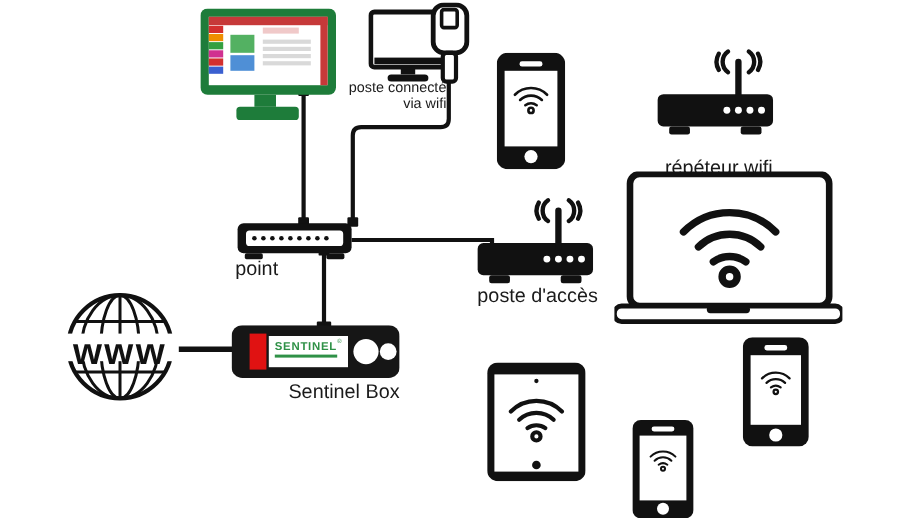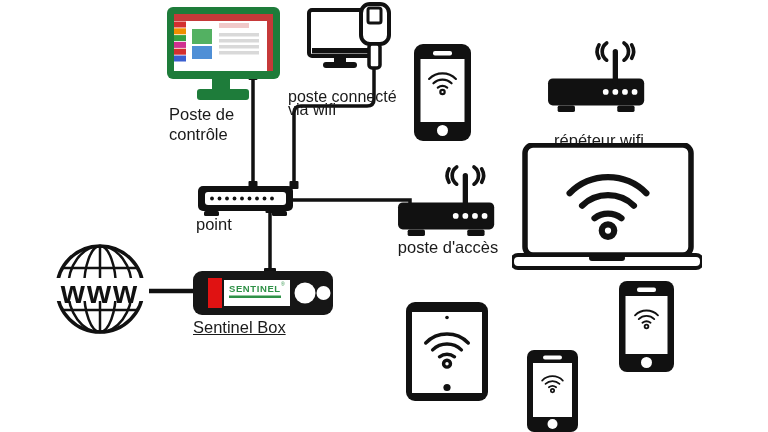--- a/index.html
+++ b/index.html
@@ -4,32 +4,32 @@
 <style>
   html,body{margin:0;padding:0;background:#fff;}
   .canvas{position:relative;width:768px;height:432px;background:#fff;overflow:hidden;
           font-family:"Liberation Sans",sans-serif;}
   .abs{position:absolute;}
   .lbl{position:absolute;color:#1a1a1a;font-size:16.5px;line-height:20px;white-space:nowrap;}
   .lbl .line{display:block;}
   #cables{left:0;top:0;}
   #control-station-icon{left:167px;top:7px;}
   #control-station-label{left:169px;top:104px;}
-  #wired-station-label{left:288px;top:91px;width:84px;font-size:16px;line-height:12.5px;text-align:left;}
+  #wired-station-label{left:288px;top:67px;width:84px;font-size:12px;line-height:12.5px;text-align:right;}
   #top-smartphone{left:414px;top:44px;}
   #wired-station-icon{left:307px;top:2px;}
   #wifi-repeater-icon{left:546px;top:40px;}
   #wifi-repeater-label{left:538px;top:130px;width:122px;text-align:center;}
   #switch-icon{left:197px;top:184px;}
   #switch-label{left:196px;top:214px;}
   #access-point-icon{left:396px;top:164px;}
   #access-point-label{left:388px;top:237px;width:120px;text-align:center;}
   #laptop-icon{left:512px;top:143px;}
   #sentinel-icon{left:193px;top:271px;}
-  #sentinel-label{left:193px;top:317px;width:140px;text-align:left;text-decoration:underline;}
+  #sentinel-label{left:193px;top:317px;width:140px;text-align:right;}
   #globe-icon{left:50px;top:243px;}
   #source-label{left:61px;top:322px;line-height:21px;}
   #tablet-icon{left:406px;top:302px;}
   #bottom-smartphone{left:527px;top:350px;}
   #right-smartphone{left:619px;top:281px;}
 </style>
 </head>
 <body>
 
 <div class="canvas">
@@ -95,24 +95,20 @@
     <rect x="25" y="39" width="20" height="13" fill="#4f8fd6"></rect>
     <rect x="52" y="16" width="30" height="5" fill="#f0c9c9"></rect>
     <rect x="52" y="26" width="40" height="3.5" fill="#d9d9d9"></rect>
     <rect x="52" y="32" width="40" height="3.5" fill="#d9d9d9"></rect>
     <rect x="52" y="38" width="40" height="3.5" fill="#d9d9d9"></rect>
     <rect x="52" y="44" width="40" height="3.5" fill="#d9d9d9"></rect>
     <rect x="100" y="7" width="6" height="57" fill="#c63939"></rect>
     <rect x="45" y="72" width="18" height="10" fill="#1e7c3a"></rect>
     <rect x="30" y="82" width="52" height="11" rx="3" fill="#1e7c3a"></rect>
   </svg>
-  <div id="control-station-label" class="lbl">
-    <span class="line">Poste de</span>
-    <span class="line">contrôle</span>
-  </div>
 
   <svg id="wired-station-icon" class="abs" width="96" height="70">
     <rect x="2" y="8" width="62" height="46" rx="3" fill="#fff" stroke="#111" stroke-width="4"></rect>
     <rect x="5" y="46" width="56" height="5.5" fill="#111"></rect>
     <rect x="27" y="54" width="12" height="6" fill="#111"></rect>
     <rect x="16" y="60" width="34" height="6" rx="3" fill="#111"></rect>
     <rect x="54" y="2" width="28" height="40" rx="9" fill="#fff" stroke="#111" stroke-width="4"></rect>
     <rect x="61" y="6" width="13" height="15" rx="2" fill="#fff" stroke="#111" stroke-width="3"></rect>
     <rect x="62" y="42" width="11" height="24" rx="3" fill="#fff" stroke="#111" stroke-width="3.5"></rect>
   </svg>

